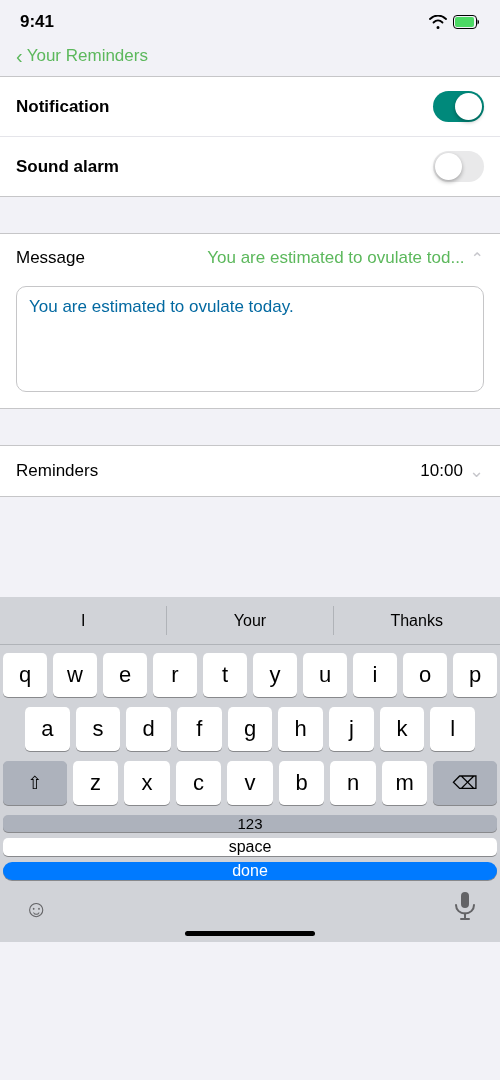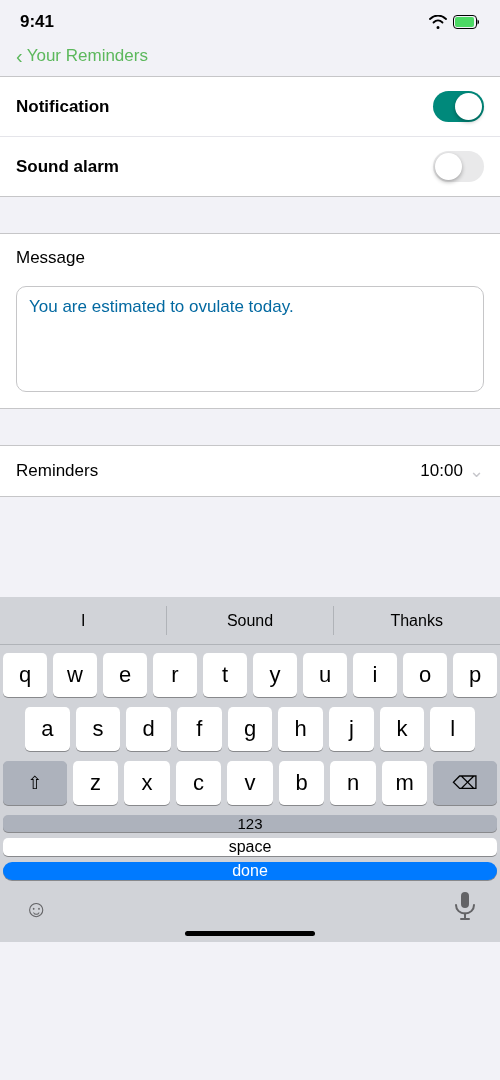--- a/index.html
+++ b/index.html
@@ -357,20 +357,24 @@
       <div class="toggle-knob"></div>
     </div>
   </div>
 </div>
 
 <div class="section-divider"></div>
 
 <div class="message-block">
   <div class="message-header">
     <span class="message-label">Message</span>
+    <div class="message-preview-wrap">
+      <span class="message-preview">You are estimated to ovulate tod...</span>
+      <span class="chevron-up">⌃</span>
+    </div>
   </div>
 
   <div class="textarea-container">
     <textarea class="message-textarea" rows="3" style="">You are estimated to ovulate today.</textarea>
   </div>
 </div>
 
 <div class="delivery-section">
   <div class="delivery-row">
     <span class="delivery-label">Reminders</span>
@@ -383,21 +387,21 @@
 
 <div class="content-spacer"></div>
 
 <div class="keyboard-area">
 
   <div class="predictive-bar">
     <div class="predictive-item">
       <span>I</span>
     </div>
     <div class="predictive-item">
-      <span>Sound</span>
+      <span>Your</span>
     </div>
     <div class="predictive-item">
       <span>Thanks</span>
     </div>
   </div>
 
   <div class="keyboard-keys">
 
     <div class="key-row">
       <div class="key">q</div>

